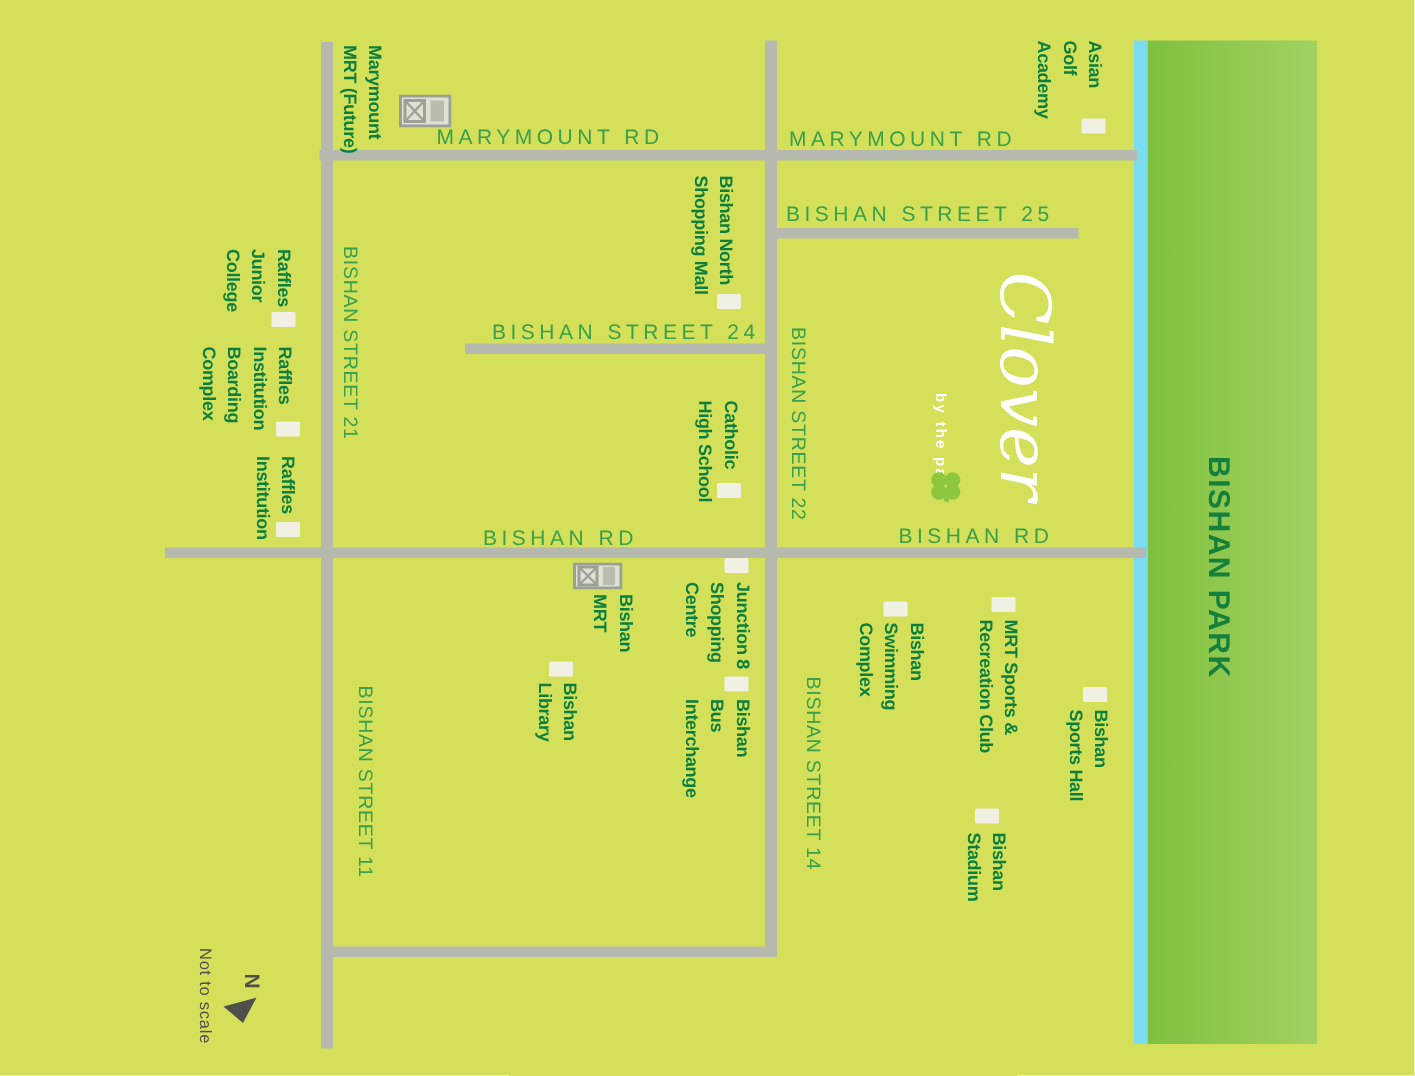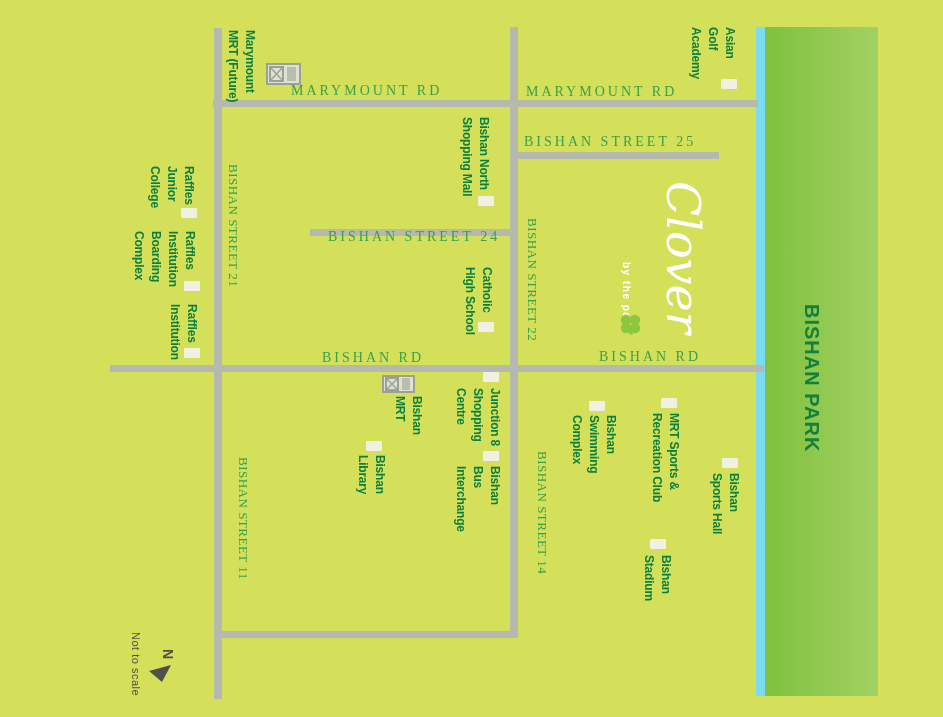--- a/index.html
+++ b/index.html
@@ -12,21 +12,21 @@
   
   .v{
     writing-mode:vertical-rl;
     -webkit-text-orientation:sideways;
     text-orientation:sideways;
     white-space:pre-line;
   }
   .road{position:absolute;background:var(--road,#b6b9ae);}
   .street{
     position:absolute;color:var(--street-text,#3aa04b);
-    font-size:14px;letter-spacing:3px;font-weight:400;white-space:nowrap;font-family:Liberation Serif, serif;
+    font-size:14px;letter-spacing:3px;font-weight:400;white-space:nowrap;
   }
   .street.v{font-size:13px;letter-spacing:0.5px;line-height:16px;}
   .place{
     position:absolute;color:var(--place-text,#0c7f3e);
     font-size:12px;font-weight:700;line-height:17px;letter-spacing:-0.2px;
   }
   .marker{
     position:absolute;width:16px;height:10px;
     background:var(--marker,#f0f0e3);border-radius:1px;
   }
@@ -74,21 +74,21 @@
   <div class="road" style="left:513px;top:152px;width:206px;height:7px"></div>
   <div class="road" style="left:310px;top:229px;width:208px;height:7px"></div>
   <div class="road" style="left:110px;top:365px;width:654px;height:7px"></div>
   <div class="road" style="left:214px;top:28px;width:8px;height:671px"></div>
   <div class="road" style="left:510px;top:27px;width:8px;height:609px"></div>
   <div class="road" style="left:214px;top:631px;width:304px;height:7px"></div>
 
   <div class="street" style="left:291px;top:83px;">MARYMOUNT RD</div>
   <div class="street" style="left:526px;top:84px;">MARYMOUNT RD</div>
   <div class="street" style="left:524px;top:134px;">BISHAN STREET 25</div>
-  <div class="street" style="left:328px;top:213px;margin-top:16px;">BISHAN STREET 24</div>
+  <div class="street" style="left:328px;top:213px;">BISHAN STREET 24</div>
   <div class="street" style="left:322px;top:350px;">BISHAN RD</div>
   <div class="street" style="left:599px;top:349px;">BISHAN RD</div>
 
   <div class="street v" style="left:225px;top:164px;">BISHAN STREET 21</div>
   <div class="street v" style="left:524px;top:218px;">BISHAN STREET 22</div>
   <div class="street v" style="left:235px;top:457px;">BISHAN STREET 11</div>
   <div class="street v" style="left:534px;top:451px;">BISHAN STREET 14</div>
 
   <div class="place v" style="left:224px;top:30px;">Marymount
 MRT (Future)</div>

